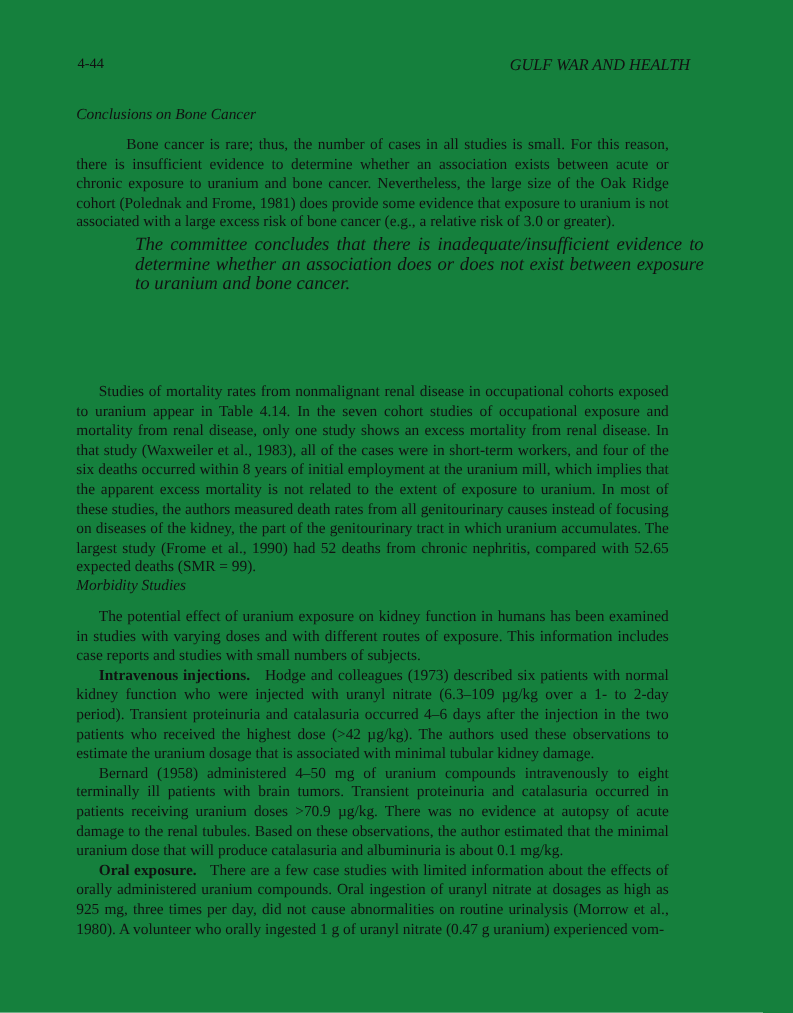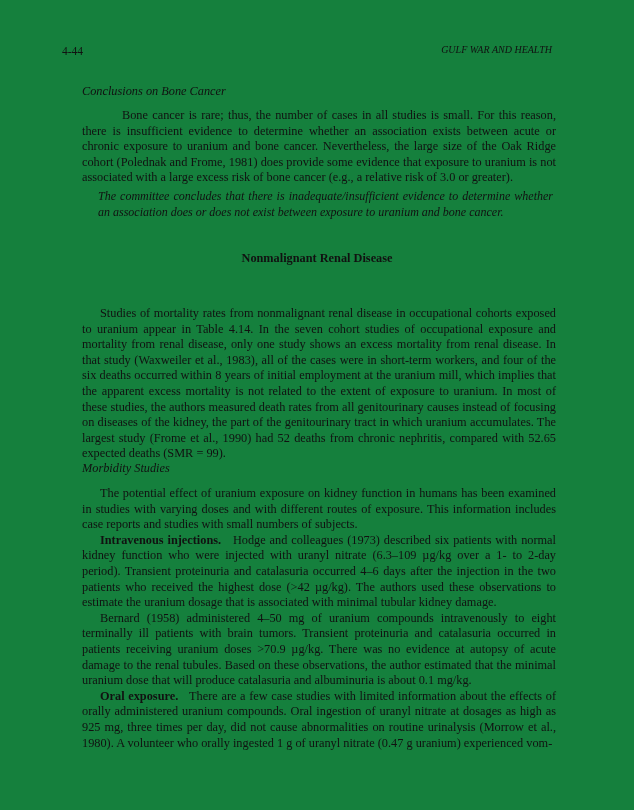--- a/index.html
+++ b/index.html
@@ -1,45 +1,44 @@
 <!DOCTYPE html>
 <html><head>
 <meta charset="utf-8">
 <style>
   html, body { margin: 0; padding: 0; background: #ffffff; }
   body { width: 634px; height: 810px; overflow: hidden; position: relative;
          font-family: "Liberation Serif", "DejaVu Serif", serif; color: #111; }
   .page { position: absolute; left: 0; top: 0; width: 634px; height: 810px; background: #15803d; }
   .hdr-left { position: absolute; left: 62px; top: 45px; font-size: 11.5px; }
-  .hdr-right { position: absolute; right: 82px; top: 44px; font-size: 10px; font-style: italic; margin-left: 27px; }
-  .block { position: absolute; left: 82px; width: 474px; font-size: 12.3px; line-height: 15.6px; text-align: justify; }
+  .hdr-right { position: absolute; right: 82px; top: 44px; font-size: 13px; font-style: italic; margin-left: 27px; }
+  .block { position: absolute; left: 61px; width: 474px; font-size: 12.3px; line-height: 15.6px; text-align: justify; }
   .ital-head { font-style: italic; }
   .indent { text-indent: 40px; }
   .indent-s { text-indent: 18px; }
-  .concl { position: absolute; left: 98px; width: 455px; font-size: 12px; line-height: 15.6px; font-style: italic; text-align: justify; }
+  .concl { position: absolute; left: 108px; width: 455px; font-size: 15px; line-height: 15.6px; font-style: italic; text-align: justify; }
   .center-head { position: absolute; left: 0; width: 634px; text-align: center; font-weight: bold; font-size: 12.3px; }
   .p { margin: 0; }
   b.run { font-weight: bold; margin-top: 41px; }
 </style>
 </head>
 <body>
 
 <div class="page">
   <div class="hdr-left">4-44</div>
   <div class="hdr-right">GULF WAR AND HEALTH</div>
 
   <div class="block ital-head" style="top:84px;">Conclusions on Bone Cancer</div>
 
   <div class="block" style="top:108px;">
     <p class="p indent">Bone cancer is rare; thus, the number of cases in all studies is small. For this reason, there is insufficient evidence to determine whether an association exists between acute or chronic exposure to uranium and bone cancer. Nevertheless, the large size of the Oak Ridge cohort (Polednak and Frome, 1981) does provide some evidence that exposure to uranium is not associated with a large excess risk of bone cancer (e.g., a relative risk of 3.0 or greater).</p>
   </div>
 
   <div class="concl" style="top:189px;">The committee concludes that there is inadequate/insufficient evidence to determine whether an association does or does not exist between exposure to uranium and bone cancer.</div>
 
-  <div class="center-head" style="top:251px;">Nonmalignant Renal Disease</div>
 
 
   <div class="block" style="top:306px;">
     <p class="p indent-s">Studies of mortality rates from nonmalignant renal disease in occupational cohorts exposed to uranium appear in Table 4.14. In the seven cohort studies of occupational exposure and mortality from renal disease, only one study shows an excess mortality from renal disease. In that study (Waxweiler et al., 1983), all of the cases were in short-term workers, and four of the six deaths occurred within 8 years of initial employment at the uranium mill, which implies that the apparent excess mortality is not related to the extent of exposure to uranium. In most of these studies, the authors measured death rates from all genitourinary causes instead of focusing on diseases of the kidney, the part of the genitourinary tract in which uranium accumulates. The largest study (Frome et al., 1990) had 52 deaths from chronic nephritis, compared with 52.65 expected deaths (SMR = 99).</p>
   </div>
 
   <div class="block ital-head" style="top:461px;">Morbidity Studies</div>
 
   <div class="block" style="top:486px;">
     <p class="p indent-s">The potential effect of uranium exposure on kidney function in humans has been examined in studies with varying doses and with different routes of exposure. This information includes case reports and studies with small numbers of subjects.</p>

